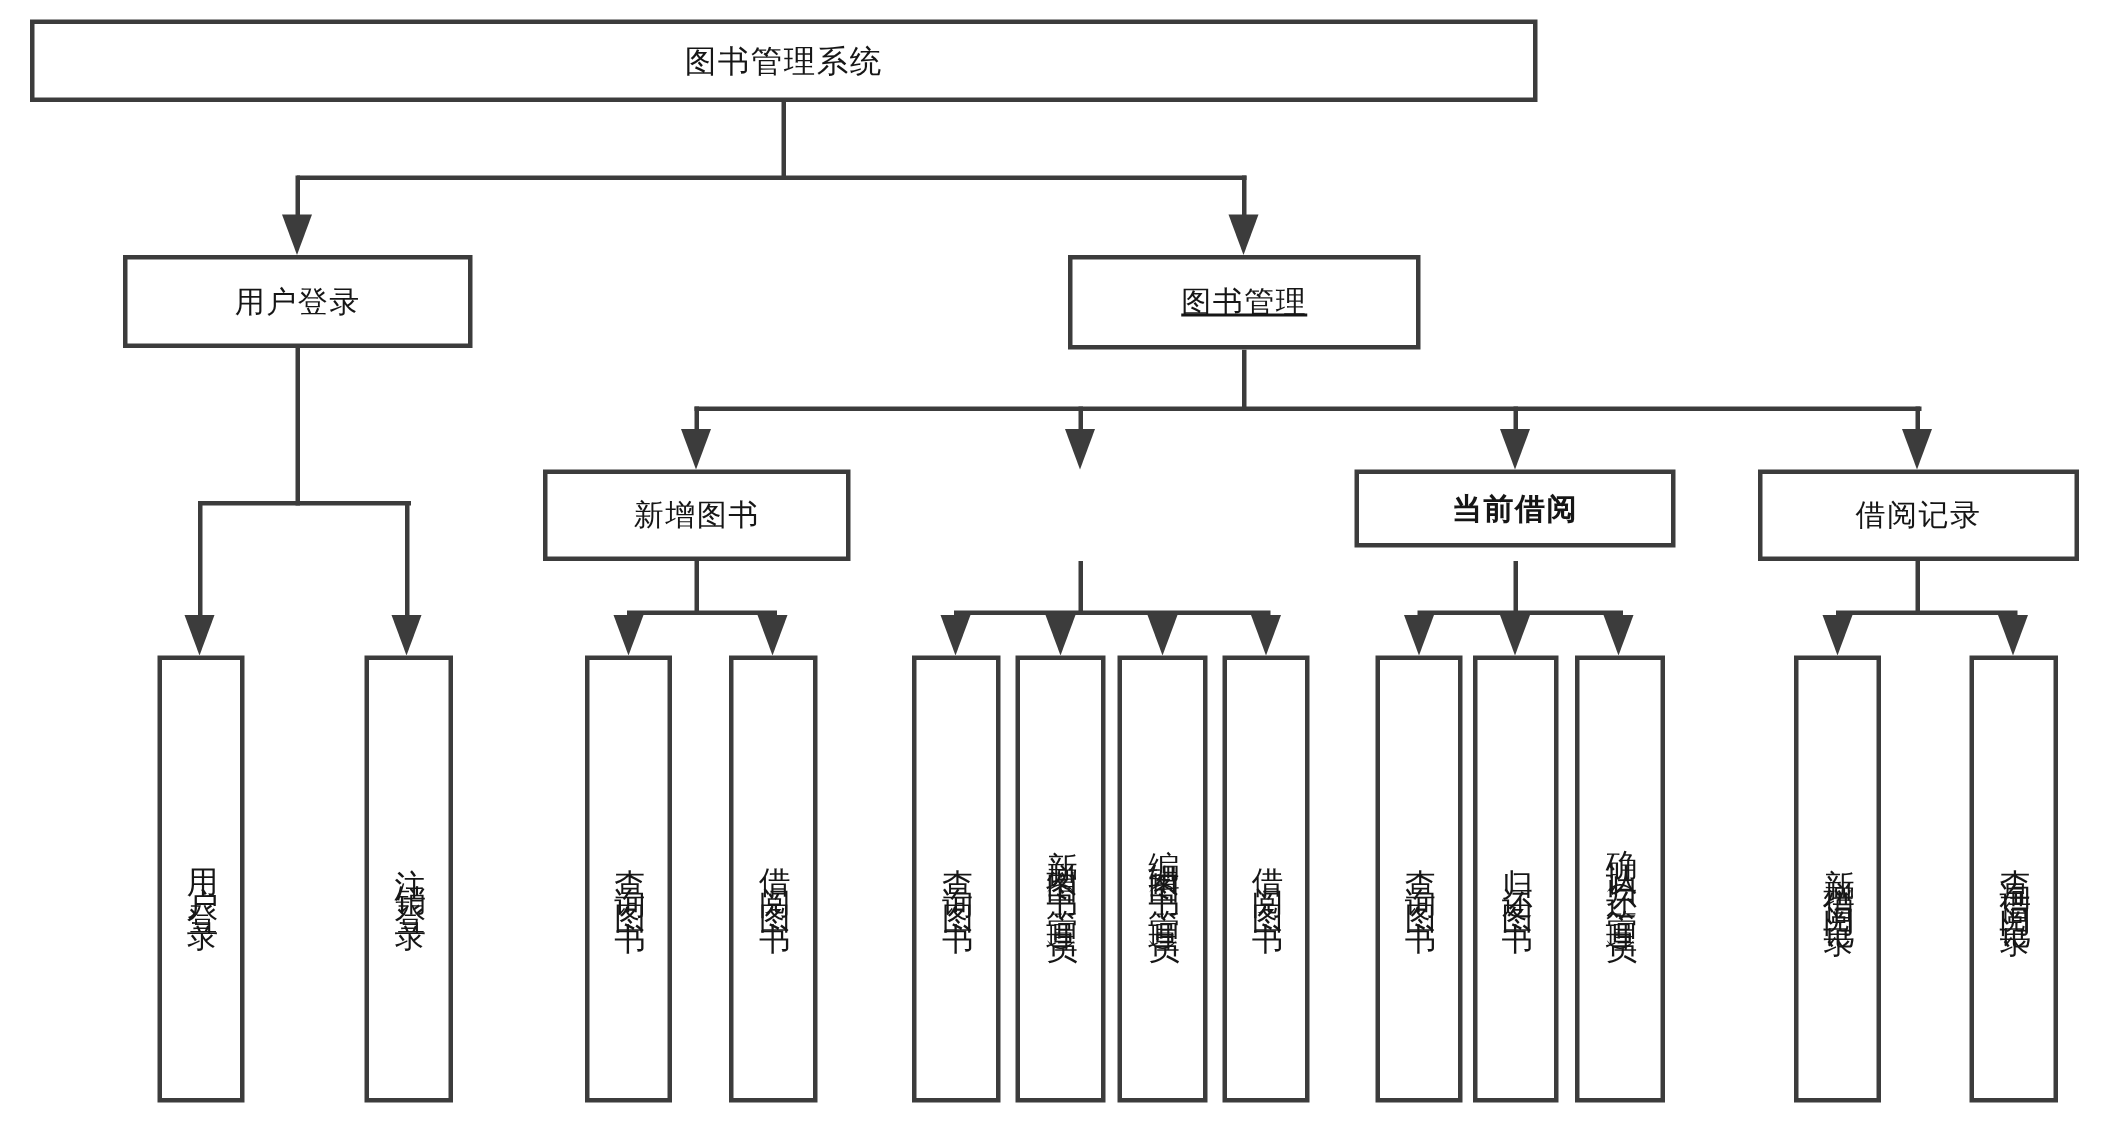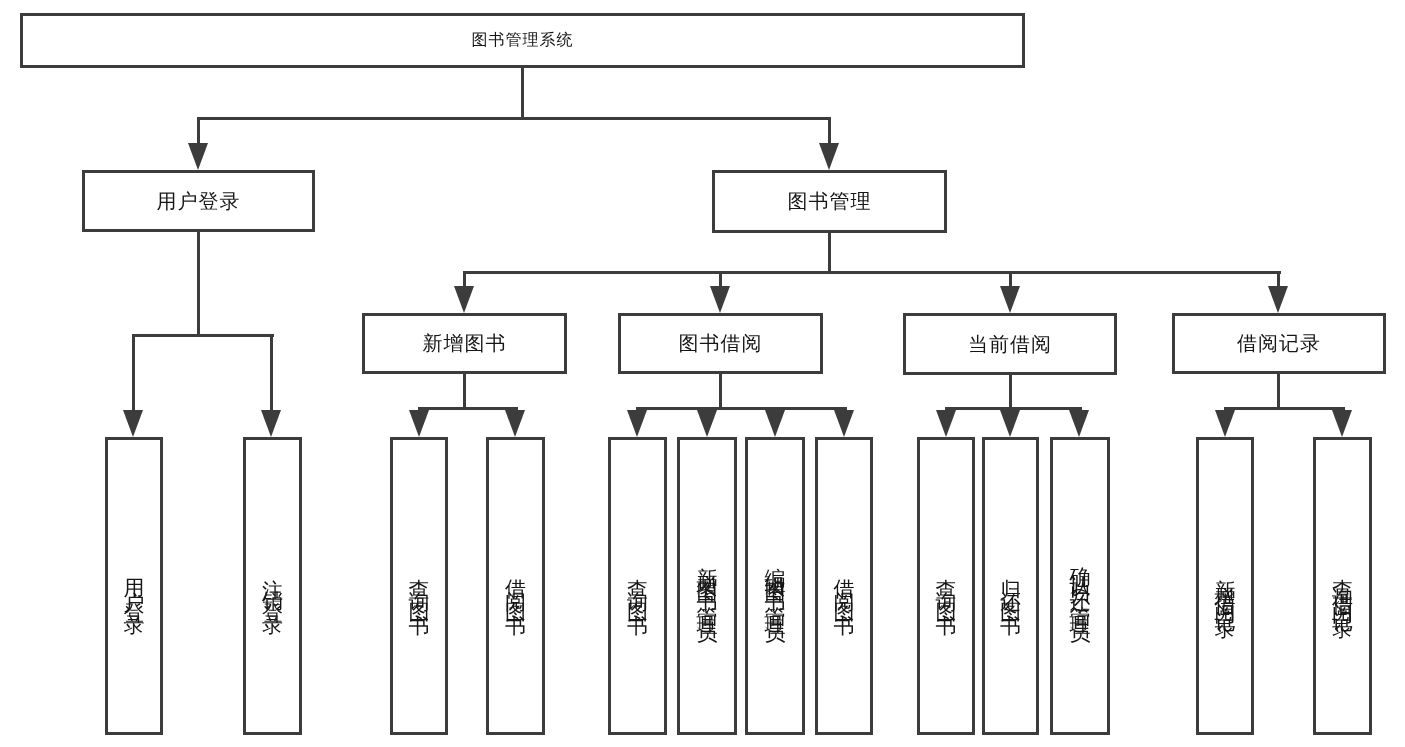--- a/index.html
+++ b/index.html
@@ -41,53 +41,52 @@
   .watermark{
     position:absolute;left:1183px;top:716px;z-index:5;
     font-size:19px;color:var(--wm);letter-spacing:0.5px;white-space:nowrap;
   }
 </style>
 </head>
 <body>
 
 <div class="stage">
 
-  <div class="hbox" style="left:20px;top:13px;width:1005px;height:55px;font-size:16px;">图书管理系统</div>
+  <div class="hbox" style="left:20px;top:13px;width:1005px;height:55px;font-size:21px;">图书管理系统</div>
 
   <div class="vline" style="left:521px;top:68px;height:50px;"></div>
   <div class="hline" style="left:198px;top:117px;width:633px;"></div>
   <div class="vline" style="left:197px;top:117px;height:30px;"></div>
   <div class="arrow" style="left:188px;top:143px;"></div>
   <div class="vline" style="left:828px;top:117px;height:30px;"></div>
   <div class="arrow" style="left:819px;top:143px;"></div>
 
   <div class="hbox" style="left:82px;top:170px;width:233px;height:62px;">用户登录</div>
-  <div class="hbox" style="left:712px;top:170px;width:235px;height:63px;">图书管理</div>
+  <div class="hbox" style="left:712px;top:170px;width:235px;height:63px;text-decoration:underline;">图书管理</div>
 
   <div class="vline" style="left:197px;top:232px;height:105px;"></div>
   <div class="hline" style="left:133px;top:334px;width:141px;"></div>
   <div class="vline" style="left:132px;top:334px;height:80px;"></div>
   <div class="arrow" style="left:123px;top:410px;"></div>
   <div class="vline" style="left:270px;top:334px;height:80px;"></div>
   <div class="arrow" style="left:261px;top:410px;"></div>
 
   <div class="vline" style="left:828px;top:233px;height:41px;"></div>
   <div class="hline" style="left:463px;top:271px;width:818px;"></div>
   <div class="vline" style="left:463px;top:271px;height:18px;"></div>
   <div class="arrow" style="left:454px;top:286px;"></div>
   <div class="vline" style="left:719px;top:271px;height:18px;"></div>
   <div class="arrow" style="left:710px;top:286px;"></div>
   <div class="vline" style="left:1009px;top:271px;height:18px;"></div>
   <div class="arrow" style="left:1000px;top:286px;"></div>
   <div class="vline" style="left:1277px;top:271px;height:18px;"></div>
   <div class="arrow" style="left:1268px;top:286px;"></div>
 
   <div class="hbox" style="left:362px;top:313px;width:205px;height:61px;">新增图书</div>
-  <div class="hbox" style="left:618px;top:313px;width:205px;height:61px;">图书借阅</div>
-  <div class="hbox" style="left:903px;top:313px;width:214px;height:62px;">当前借阅</div>
+  <div class="hbox" style="left:903px;top:313px;width:214px;height:52px;font-weight:bold;">当前借阅</div>
   <div class="hbox" style="left:1172px;top:313px;width:214px;height:61px;">借阅记录</div>
 
   <div class="vline" style="left:463px;top:374px;height:36px;"></div>
   <div class="hline" style="left:418px;top:407px;width:100px;"></div>
   <div class="arrow" style="left:409px;top:410px;"></div>
   <div class="arrow" style="left:505px;top:410px;"></div>
 
   <div class="vline" style="left:719px;top:374px;height:36px;"></div>
   <div class="hline" style="left:636px;top:407px;width:211px;"></div>
   <div class="arrow" style="left:627px;top:410px;"></div>

